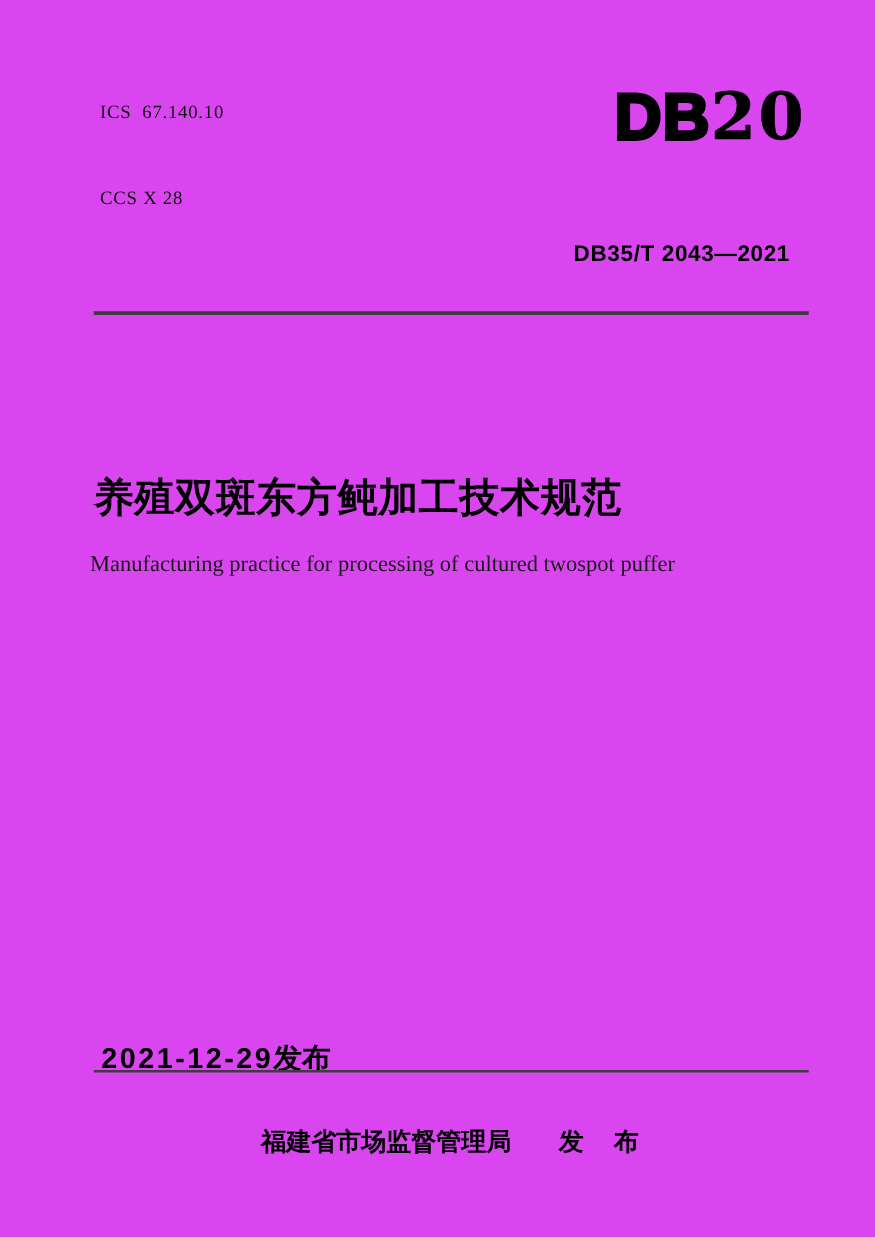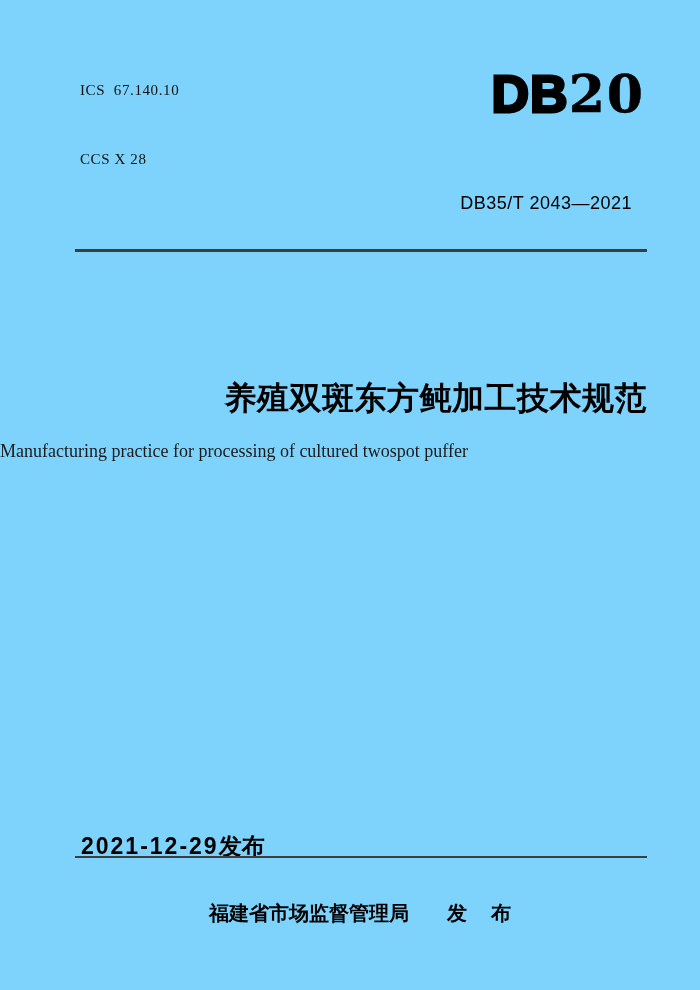--- a/index.html
+++ b/index.html
@@ -4,21 +4,21 @@
 <style>
   html, body {
     margin: 0;
     padding: 0;
     background: #ffffff;
   }
   .page {
     position: relative;
     width: 700px;
     height: 990px;
-    background: #7dd3fc;
+    background: #d946ef;
     font-family: "Liberation Sans", sans-serif;
     color: #000000;
     overflow: hidden;
   }
   
   .ics-block {
     position: absolute;
     left: 80px;
     top: 33px;
     font-family: "Liberation Serif", serif;
@@ -63,21 +63,21 @@
     text-align-last: justify;
     line-height: 40px;
     color: #000;
   }
   
   .std-num {
     position: absolute;
     right: 68px;
     top: 193px;
     font-size: 18px;
-    font-weight: 400;
+    font-weight: 700;
     letter-spacing: 0.5px;
     white-space: nowrap;
   }
   .rule {
     position: absolute;
     left: 75px;
     width: 572px;
     background: #3d3d3d;
   }
   .rule-top {
@@ -86,31 +86,32 @@
   }
   .rule-bottom {
     top: 856px;
     height: 2px;
   }
   .title-cn {
     position: absolute;
     left: 75px;
     top: 377px;
     width: 572px;
-    text-align: right;
+    text-align: left;
     font-size: 32px;
     font-weight: 700;
     letter-spacing: 0.5px;
     white-space: nowrap;
   }
   .title-en {
     position: absolute;
     left: 0;
     top: 441px;
     width: 612px;
+    text-align: center;
     font-family: "Liberation Serif", serif;
     font-size: 18px;
     color: #1a1a1a;
   }
   .dates-row {
     position: absolute;
     left: 75px;
     top: 831px;
     width: 572px;
     display: flex;

